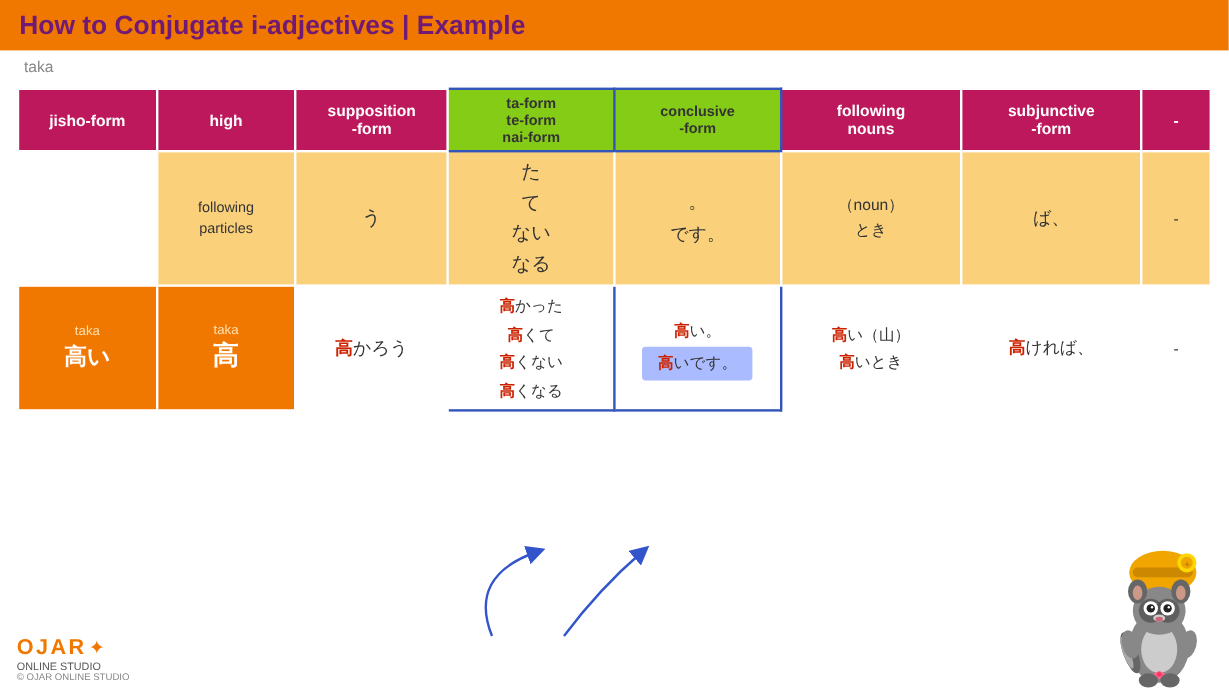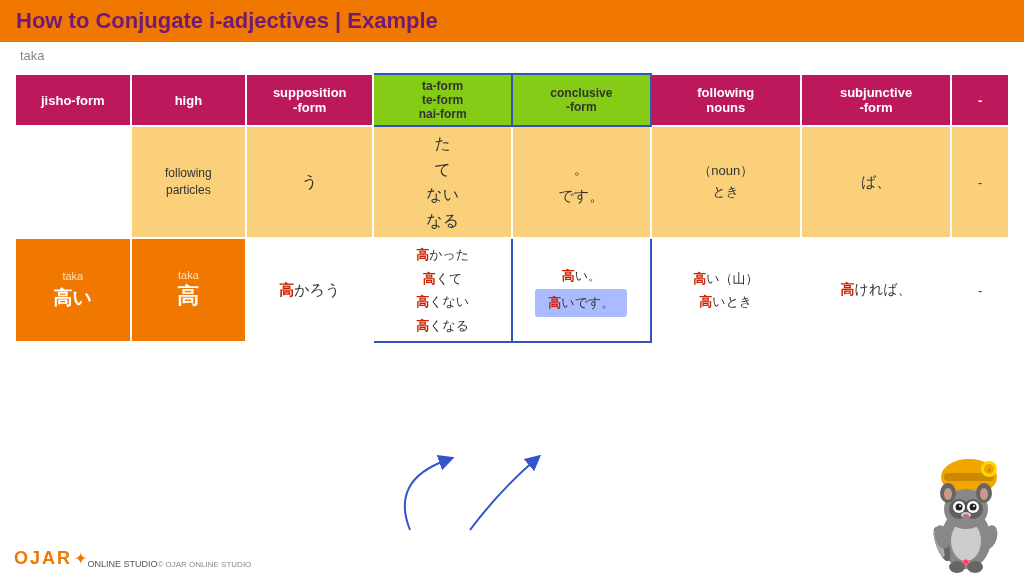--- a/index.html
+++ b/index.html
@@ -103,21 +103,22 @@
       bottom: 10px;
       left: 0;
       right: 0;
       display: flex;
       align-items: flex-end;
       padding: 0 14px;
     }
 
     .logo-area {
       display: flex;
-      align-items: flex-end;
+      flex-direction: column;
+      align-items: flex-start;
       min-width: 100px;
       margin-top: 27px;
     }
     .logo-text {
       display: flex;
       align-items: center;
       gap: 2px;
     }
     .logo-ojar {
       font-size: 18px;

